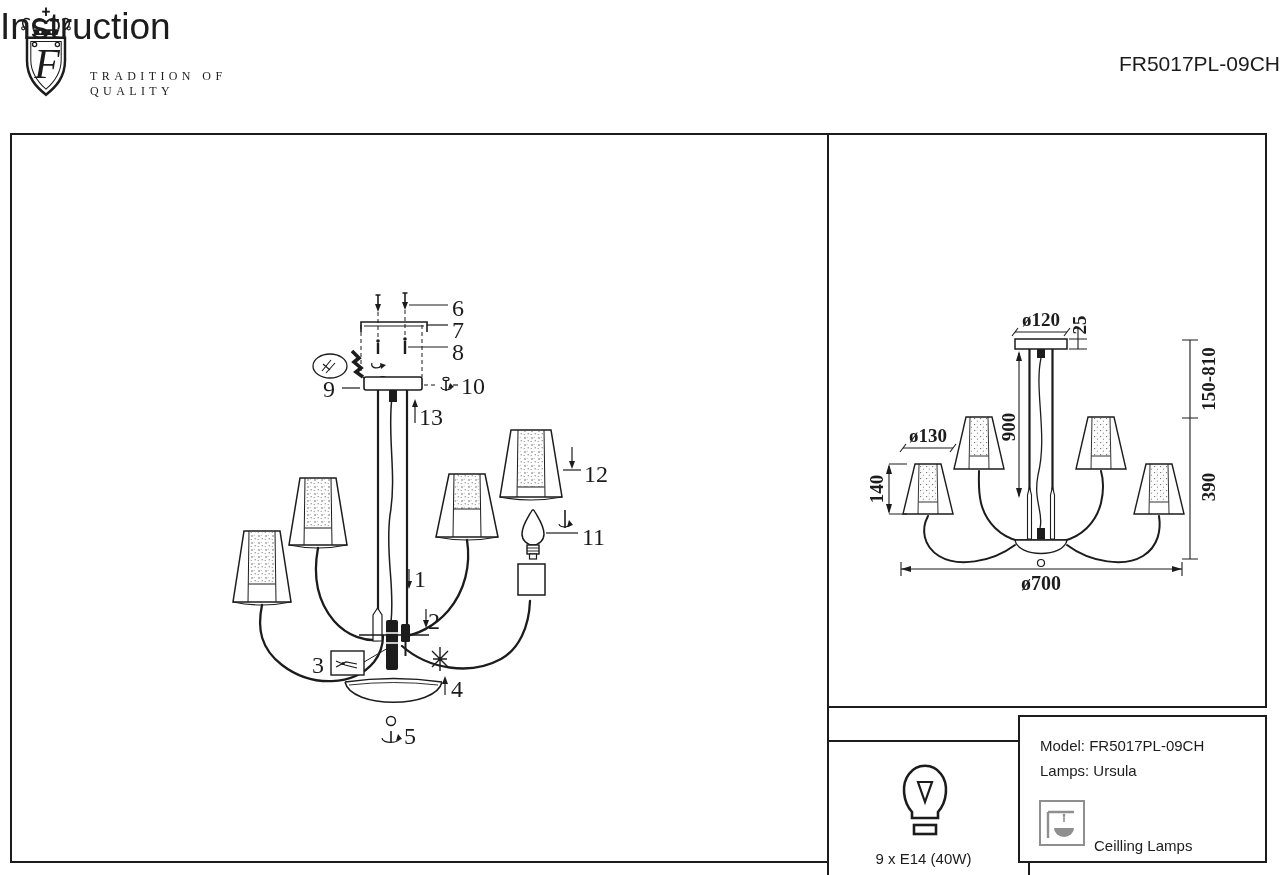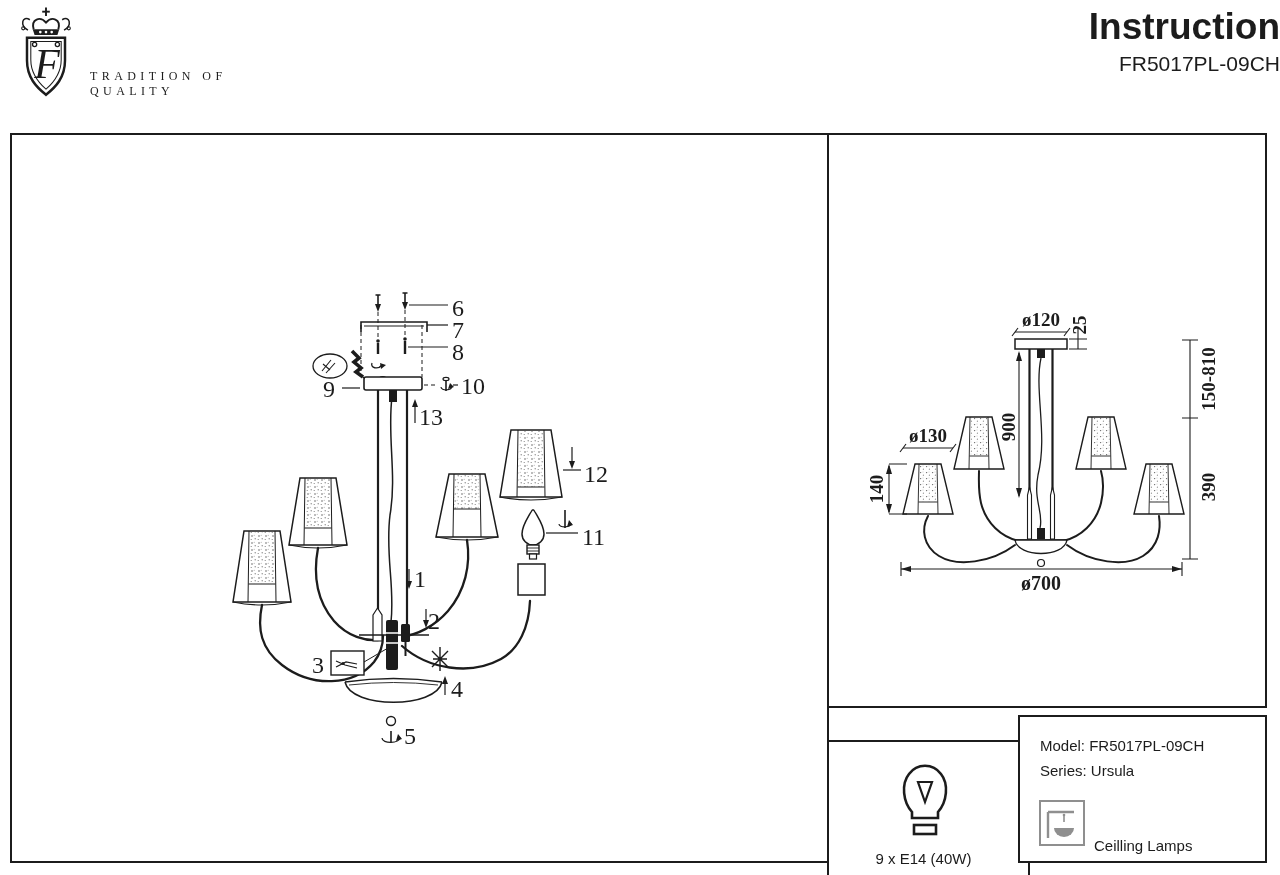--- a/index.html
+++ b/index.html
@@ -6,21 +6,21 @@
   body{width:1280px;height:875px;position:relative;font-family:"Liberation Sans",sans-serif;color:#1c1c1c;overflow:hidden;}
   .panel{position:absolute;border:2px solid #1c1c1c;background:#fff;box-sizing:border-box;}
   #left-panel{left:10px;top:133px;width:819px;height:730px;}
   #right-panel{left:827px;top:133px;width:440px;height:575px;}
   #bulb-box{left:827px;top:715px;width:203px;height:148px;margin-top:25px;}
   #model-box{left:1018px;top:715px;width:249px;height:148px;}
   #logo{position:absolute;left:8px;top:3px;width:280px;height:100px;}
   #crest{position:absolute;left:0;top:0;}
   #brand-name{position:absolute;left:78px;top:18px;font-family:"Liberation Serif",serif;font-weight:bold;font-size:40px;letter-spacing:10px;color:#1c1c1c;}
   #brand-tagline{position:absolute;left:82px;top:66px;font-family:"Liberation Serif",serif;font-size:12px;letter-spacing:4.4px;color:#1c1c1c;}
-  #page-title{position:absolute;left:0;top:6px;width:1280px;text-align:right;font-size:37px;font-weight:bold;}
+  #page-title{position:absolute;left:0;top:6px;width:1280px;text-align:left;font-size:37px;font-weight:normal;}
   #page-model{position:absolute;left:0;top:52px;width:1280px;text-align:right;font-size:21px;}
   .spec-text{position:absolute;font-size:15px;color:#1c1c1c;}
   #bulb-count{left:0;top:108px;width:189px;text-align:center;}
   #model-line{left:20px;top:20px;}
   #series-line{left:20px;top:45px;}
   #category-line{left:74px;top:120px;}
   #lamp-icon-box{position:absolute;left:19px;top:83px;width:46px;height:46px;border:2px solid #8f8f8f;box-sizing:border-box;}
   svg text{font-family:"Liberation Serif",serif;fill:#1c1c1c;}
 </style>
 </head>
@@ -330,21 +330,21 @@
       <path d="M83 62 C 74 52, 72 34, 80 24 C 88 13, 104 13, 112 24 C 120 34, 118 52, 109 62 L 109 68 L 83 68 Z"></path>
       <path d="M89 32 L103 32 L96 52 Z" stroke-width="2.2"></path>
       <rect x="85" y="75" width="22" height="9"></rect>
     </g>
   </svg>
   <div id="bulb-count" class="spec-text">9 x E14 (40W)</div>
 </div>
 
 <div id="model-box" class="panel">
   <div id="model-line" class="spec-text">Model: FR5017PL-09CH</div>
-  <div id="series-line" class="spec-text">Series: Ursula</div>
+  <div id="series-line" class="spec-text">Lamps: Ursula</div>
   <div id="lamp-icon-box">
     <svg width="42" height="42" viewBox="0 0 42 42">
       <path d="M7 10 H33 M7 10 V36" stroke="#8f8f8f" stroke-width="2.4" fill="none"></path>
       <path d="M23 14 V20" stroke="#8f8f8f" stroke-width="1.6"></path>
       <circle cx="23" cy="13" r="1.3" fill="#8f8f8f"></circle>
       <path d="M13 26 A 10 9 0 0 0 33 26 Z" fill="#8f8f8f"></path>
     </svg>
   </div>
   <div id="category-line" class="spec-text">Ceilling Lamps</div>
 </div>

